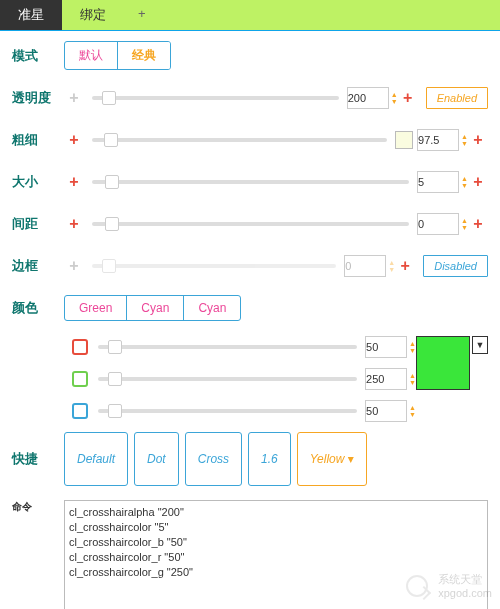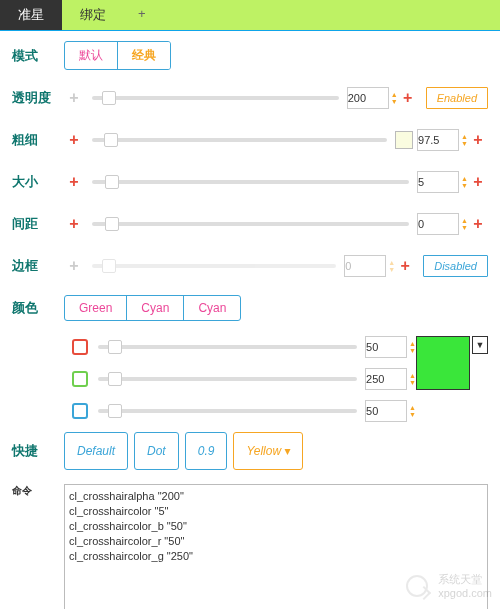--- a/index.html
+++ b/index.html
@@ -24,21 +24,21 @@
 .status-btn{margin-left:8px;padding:4px 10px;border:1px solid #f6a623;color:#f6a623;border-radius:1px;font-size:11px;font-style:italic;cursor:pointer}
 .colorsw{width:18px;height:18px;border:1px solid #bbb;margin-right:4px}
 .color-group .gbtn.sel{color:#f6a623}
 .color-row{display:flex;align-items:center;margin-bottom:10px}
 .color-row .cbox{width:16px;height:16px;border-radius:3px;margin-left:60px}
 .preview-wrap{display:flex;align-items:flex-start;margin-left:auto}
 .preview{width:54px;height:54px;background:#3ae63a;border:1px solid #333}
 .dropdown{width:16px;height:18px;border:1px solid #333;margin-left:2px;text-align:center;font-size:9px;line-height:16px;cursor:pointer}
 .dotbox{width:32px;height:26px;border:1px solid #ccc;border-radius:3px;display:flex;align-items:center;justify-content:center;cursor:pointer}
 .dotbox svg{width:16px;height:16px}
-.qbtn{padding:11px 12px;border:1px solid #3ba5d8;color:#3ba5d8;border-radius:3px;margin-right:6px;font-size:12px;font-style:italic;cursor:pointer}
+.qbtn{padding:19px 12px;border:1px solid #3ba5d8;color:#3ba5d8;border-radius:3px;margin-right:6px;font-size:12px;font-style:italic;cursor:pointer}
 .qbtn.play{color:#f6a623;border-color:#f6a623}
 .qbtn.play::after{content:" ▾";font-style:normal}
 .cmd-label{font-weight:bold;width:52px;font-size:10px}
 .cmd-area{border:1px solid #bbb;padding:4px;font-size:11px;color:#555}
 .cmd-title{color:#888;margin-bottom:2px}
 .cmd-list{height:148px;overflow:auto;line-height:15px;font-family:Consolas,monospace;font-size:11px;color:#333}
 .watermark{position:absolute;right:8px;bottom:10px;opacity:0.25;display:flex;align-items:center;gap:10px;font-size:11px;color:#555}
 .watermark .circ{width:22px;height:22px;border:2px solid #aaa;border-radius:50%;position:relative}
 .watermark .circ::after{content:"";position:absolute;right:-3px;bottom:-3px;width:8px;height:8px;border-right:2px solid #aaa;border-bottom:2px solid #aaa;transform:rotate(-45deg)}
 .disabled-num{color:#bbb}
@@ -184,21 +184,22 @@
       <div class="preview"></div>
       <div class="dropdown">▼</div>
     </div>
   </div>
 
 
   <div class="row">
     <div class="label">快捷</div>
     <div class="qbtn">Default</div>
     <div class="qbtn">Dot</div>
-    <div class="qbtn">0.9</div>
+    <div class="qbtn">Cross</div>
+    <div class="qbtn">1.6</div>
     <div class="qbtn play">Yellow</div>
   </div>
 
   <div style="display:flex;align-items:flex-start">
     <div class="cmd-label">命令</div>
     <div style="flex:1">
       <div class="cmd-area">
         <div class="cmd-list" id="cmd-list">
             <div>cl_crosshairalpha "200"</div>
             <div>cl_crosshaircolor "5"</div>

